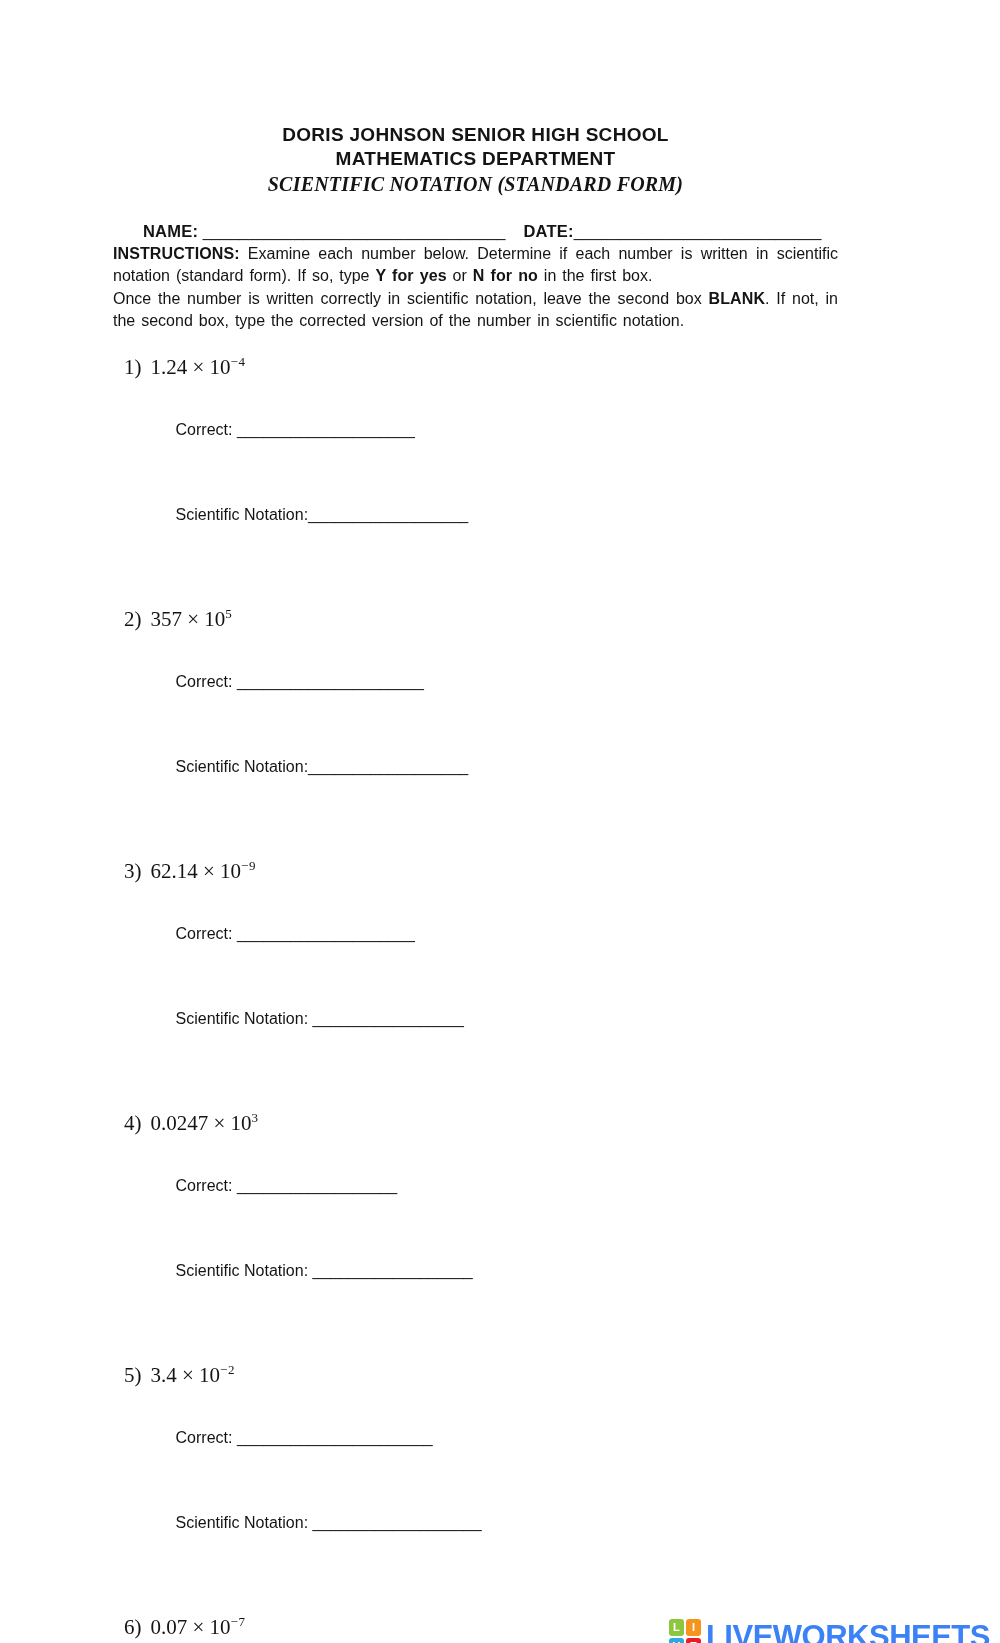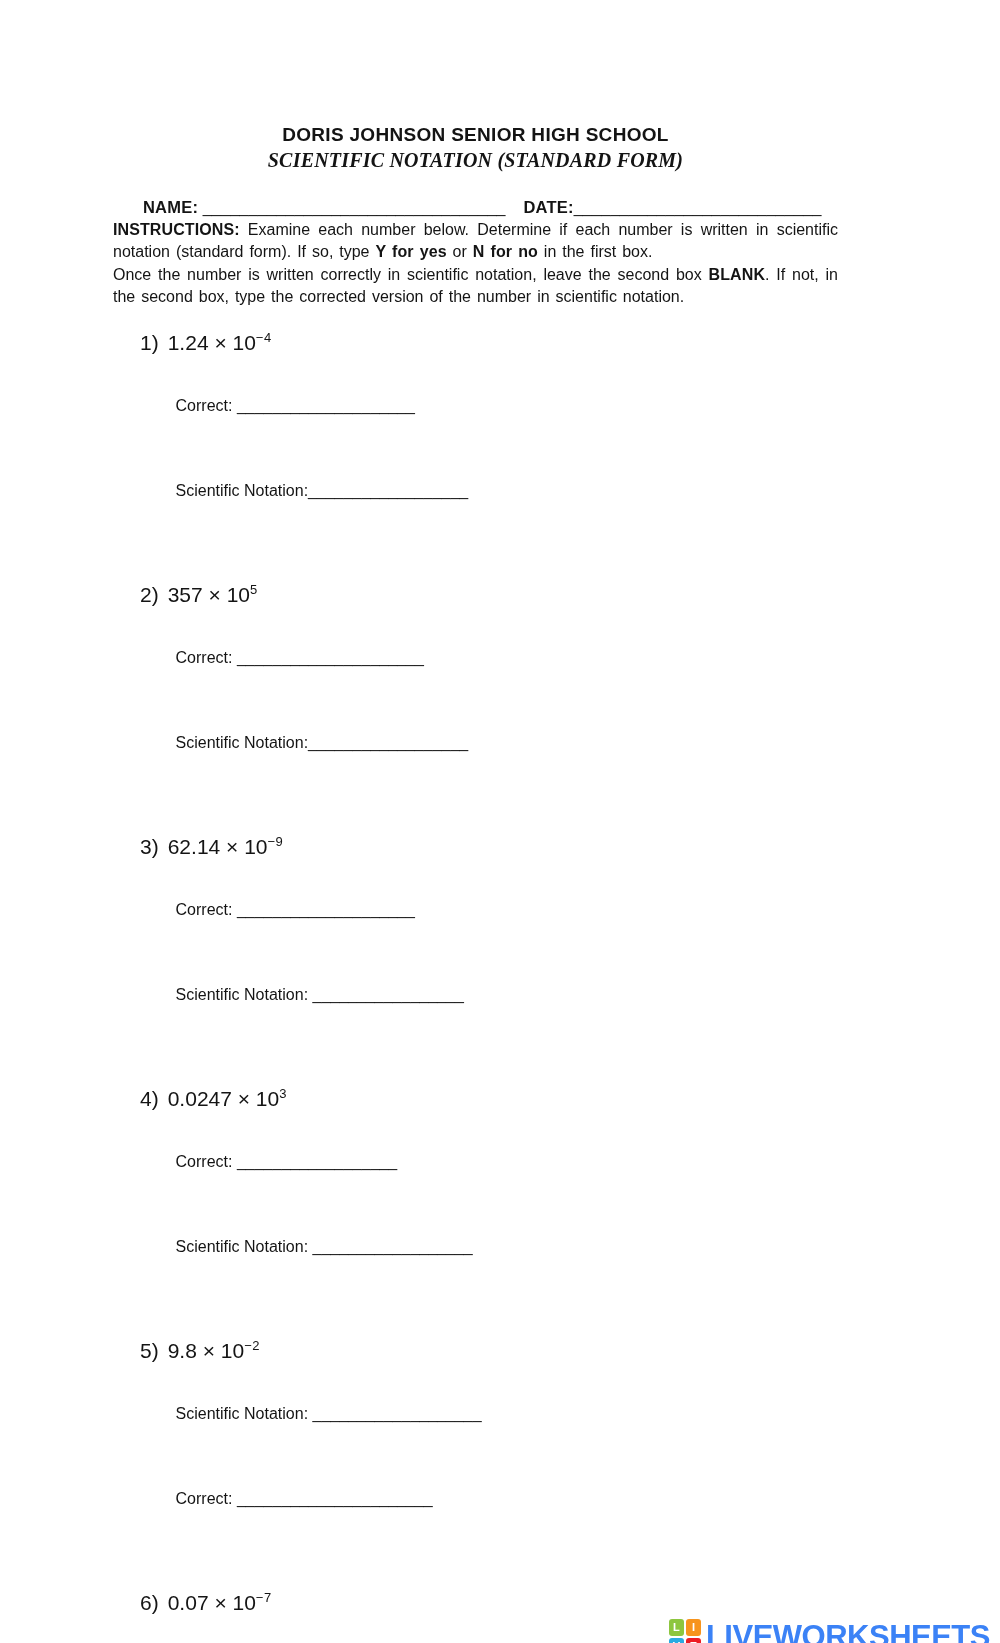--- a/index.html
+++ b/index.html
@@ -54,22 +54,22 @@
     font-size: 16px;
     line-height: 22.4px;
     text-align: justify;
     word-spacing: 1.5px;
   }
   .instructions b { letter-spacing: 0.1px; }
   
   .question-list { margin-top: 14px; }
   .q-item { margin-bottom: 47px; }
   .q-head {
-    margin-left: 27px;
-    font-family: Liberation Sans, sans-serif;
+    margin-left: 11px;
+    font-family: Liberation Serif, serif;
     font-size: 21px;
     line-height: 30px;
   }
   .q-num { margin-right: 9px; }
   .q-exp {
     font-size: 13px;
     vertical-align: 8px;
     letter-spacing: 0.5px;
   }
   .q-row {
@@ -113,20 +113,21 @@
     letter-spacing: -0.5px;
   }
 </style>
 </head>
 <body>
 
 <div class="page">
 
   <div class="header">
     <div class="header-line">DORIS JOHNSON SENIOR HIGH SCHOOL</div>
+    <div class="header-line">MATHEMATICS DEPARTMENT</div>
     <div class="header-title">SCIENTIFIC NOTATION (STANDARD FORM)</div>
   </div>
 
   <div class="name-row">
     <span class="field-label">NAME:</span><span class="blank"> _________________________________</span><span class="field-label date-label">DATE:</span><span class="blank">___________________________</span>
   </div>
 
   <div class="instructions">
     <p><b>INSTRUCTIONS:</b><span> Examine each number below. Determine if each number is written in scientific notation (standard form). If so, type </span><b>Y for yes</b><span> or </span><b>N for no</b><span> in the first box.</span></p>
     <p><span>Once the number is written correctly in scientific notation, leave the second box </span><b>BLANK</b><span>. If not, in the second box, type the corrected version of the number in scientific notation.</span></p>
@@ -176,27 +177,27 @@
       <div class="q-row">
         <span>Correct:</span><span class="blank"> __________________</span>
       </div>
       <div class="q-row">
         <span>Scientific Notation:</span><span class="blank"> __________________</span>
       </div>
     </div>
 
     <div class="q-item">
       <div class="q-head">
-        <span class="q-num">5)</span><span>9.8 × 10</span><sup class="q-exp">−2</sup>
+        <span class="q-num">5)</span><span>3.4 × 10</span><sup class="q-exp">−2</sup>
+      </div>
+      <div class="q-row">
+        <span>Correct:</span><span class="blank"> ______________________</span>
       </div>
       <div class="q-row">
         <span>Scientific Notation:</span><span class="blank"> ___________________</span>
-      </div>
-      <div class="q-row">
-        <span>Correct:</span><span class="blank"> ______________________</span>
       </div>
     </div>
 
     <div class="q-item">
       <div class="q-head">
         <span class="q-num">6)</span><span>0.07 × 10</span><sup class="q-exp">−7</sup>
       </div>
 
     </div>
 

